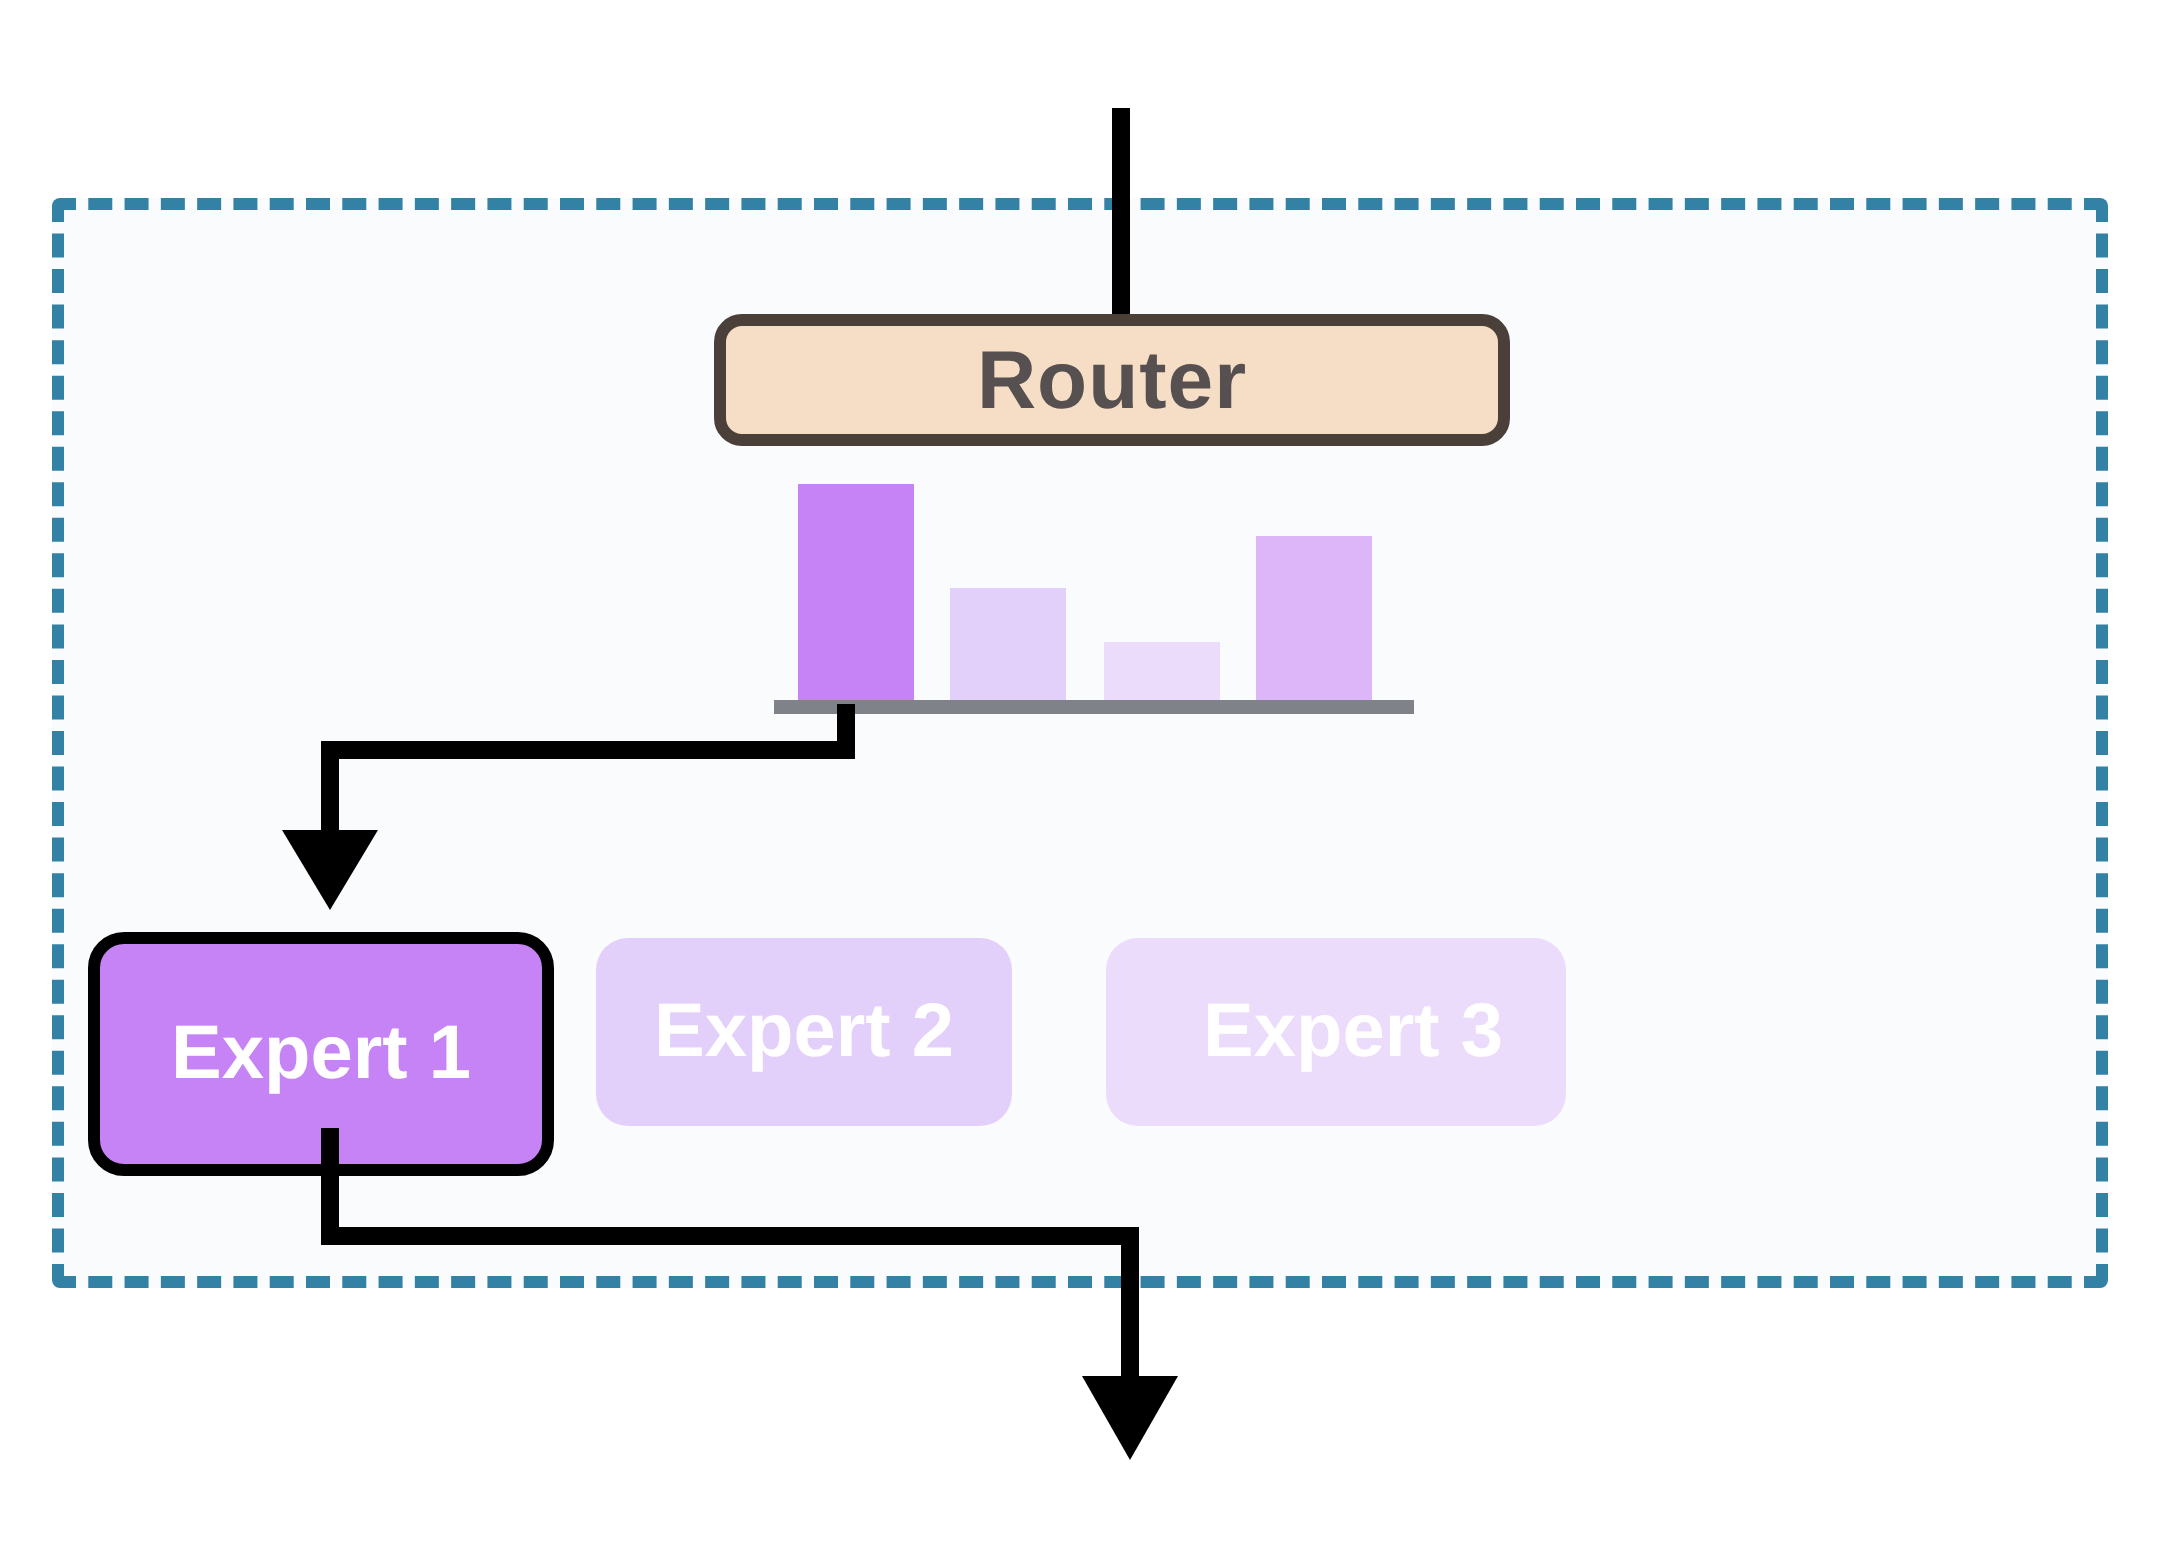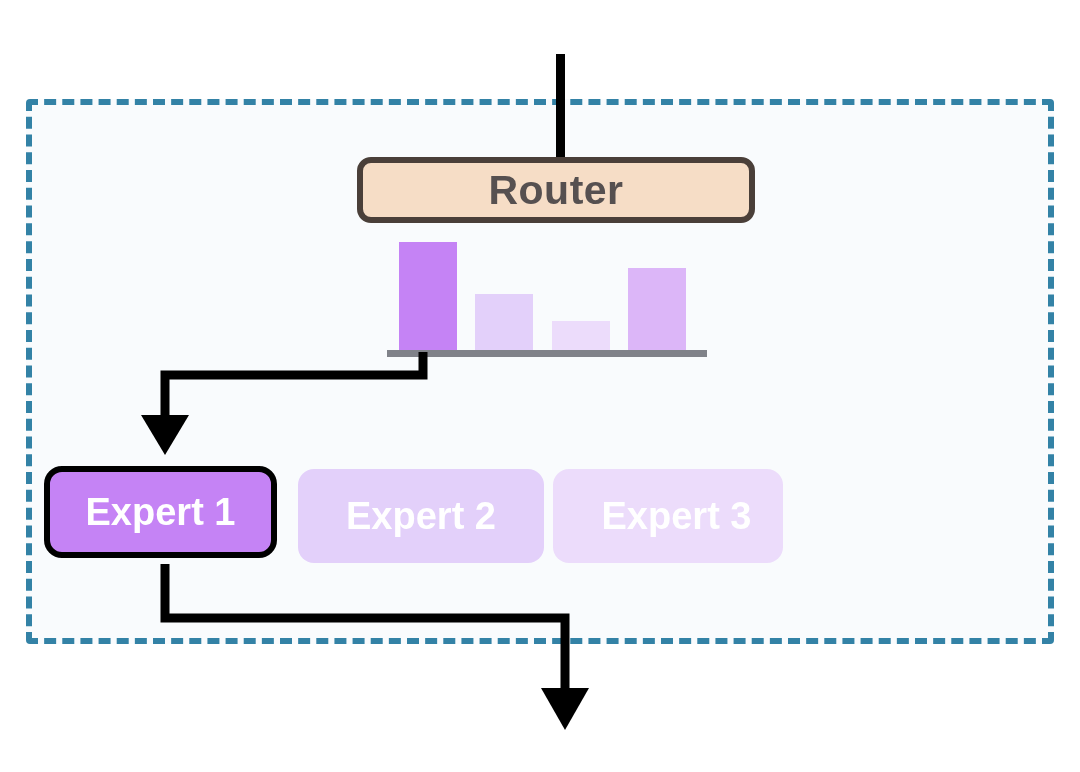--- a/index.html
+++ b/index.html
@@ -99,21 +99,21 @@
     justify-content: center;
     color: #ffffff;
     font-size: 38px;
     font-weight: bold;
     line-height: 1;
     white-space: nowrap;
   }
   .expert.selected {
     border: 6px solid #000000;
     top: 466px;
-    height: 92px;
+    height: 122px;
     border-radius: 18px;
   }
 
   
   .connector-layer {
     position: absolute;
     left: 0;
     top: 0;
     width: 1080px;
     height: 772px;
@@ -137,21 +137,21 @@
     <div class="gate-bar" style="left: 12px; width: 58px; height: 111px; background: rgb(197, 131, 245);"></div>
     <div class="gate-bar" style="left: 88px; width: 58px; height: 59px; background: rgb(227, 208, 250);"></div>
     <div class="gate-bar" style="left: 165px; width: 58px; height: 32px; background: rgb(236, 220, 251);"></div>
     <div class="gate-bar" style="left: 241px; width: 58px; height: 85px; background: rgb(220, 182, 248);"></div>
     <div class="gate-baseline" style="background: rgb(128, 130, 137);"></div>
   </div>
 
   <div class="expert selected" id="expert-0" style="left: 44px; width: 233px; background: rgb(197, 131, 245);">
     <span>Expert 1</span>
   </div>
-  <div class="expert" id="expert-1" style="left: 298px; width: 246px; background: rgb(227, 208, 250);">
+  <div class="expert" id="expert-1" style="left: 298px; width: 208px; background: rgb(227, 208, 250);">
     <span>Expert 2</span>
   </div>
   <div class="expert" id="expert-2" style="left: 553px; width: 230px; background: rgb(236, 220, 251); padding-left: 17px;">
     <span>Expert 3</span>
   </div>
 
   <svg class="connector-layer" viewBox="0 0 1080 772">
 
     <path d="M 423 352 L 423 375 L 165 375 L 165 418" fill="none" stroke="#000000" stroke-width="9" stroke-linecap="butt" stroke-linejoin="miter"></path>
     <polygon points="165,455 141,415 189,415" fill="#000000"></polygon>

